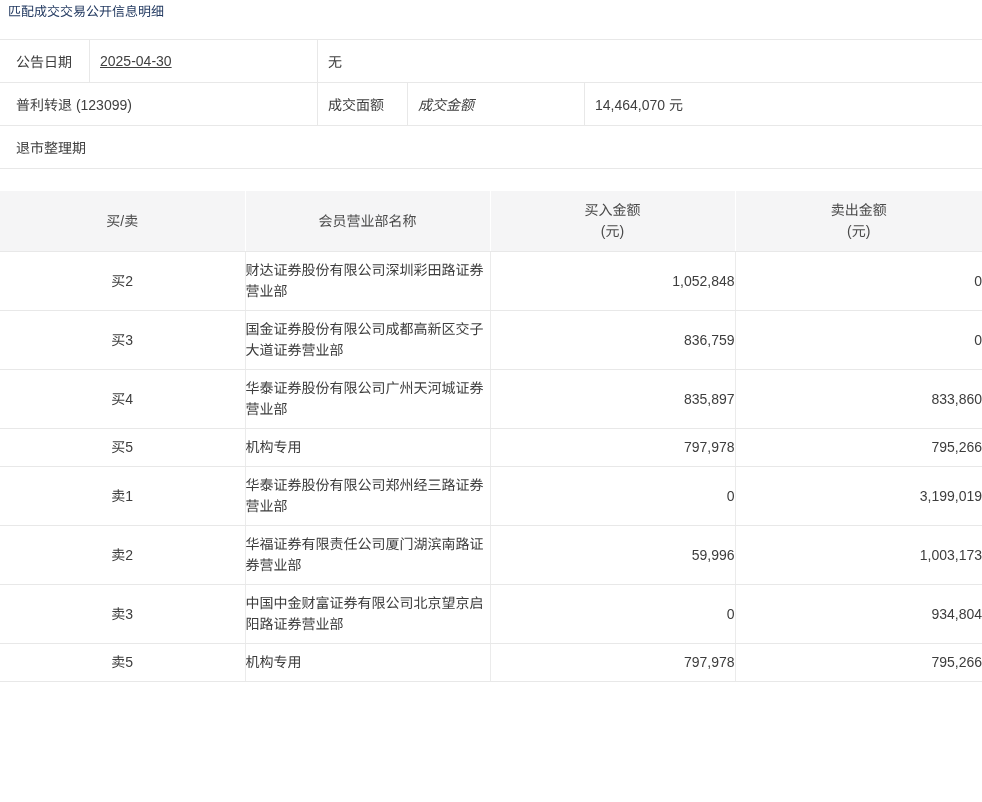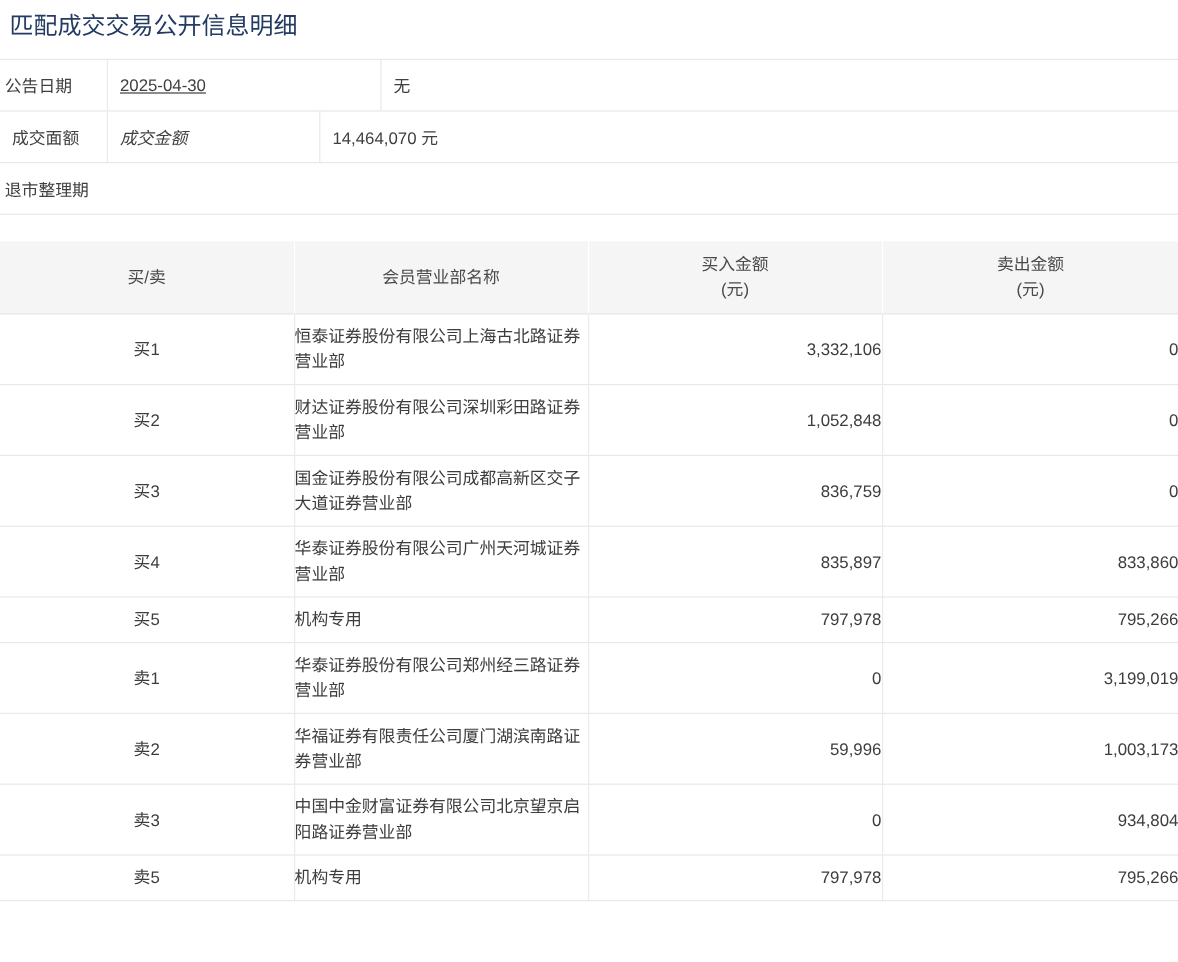--- a/index.html
+++ b/index.html
@@ -2,28 +2,28 @@
 <html lang="zh-CN"><head>
 <meta charset="utf-8">
 <style>
   html,body{margin:0;padding:0;background:#fff;}
   body{
     width:982px;height:802px;overflow:hidden;
     font-family:"Liberation Sans",sans-serif;
     color:#404040;-webkit-font-smoothing:antialiased;
   }
   .page-title{
-    margin:11px 0 0 8px;
-    font-size:20px;font-weight:400;color:#243b62;line-height:22px;
+    margin:1px 0 0 8px;
+    font-size:13px;font-weight:400;color:#243b62;line-height:22px;
   }
   
   .info-grid{margin-top:16px;border-top:1px solid #e8e8e8;}
   .info-row{display:flex;align-items:center;height:42px;border-bottom:1px solid #e8e8e8;font-size:14px;}
   .info-cell{box-sizing:border-box;padding-left:10px;white-space:nowrap;overflow:hidden;color:#404040;}
-  .info-cell.first{padding-left:4px;}
+  .info-cell.first{padding-left:16px;}
   .info-cell.divider{border-right:1px solid #e8e8e8;height:100%;display:flex;align-items:center;}
   .w90{width:90px;}.w228{width:228px;text-decoration:underline;}.w318{width:318px;}.w202{width:202px;}.w177{width:177px;font-style:italic;}
   .grow{flex:1;}
   
   table.trade{width:982px;margin-top:22px;border-collapse:collapse;table-layout:fixed;}
   table.trade th{
     background:#f5f5f6;color:#4a4a4a;font-weight:400;font-size:14px;
     height:58px;text-align:center;vertical-align:middle;line-height:21px;
     border-right:1px solid #fff;border-bottom:1px solid #e8e8e8;
   }
@@ -44,20 +44,21 @@
 
 <h1 class="page-title">匹配成交交易公开信息明细</h1>
 
 <div class="info-grid">
   <div class="info-row">
     <div class="info-cell first divider w90">公告日期</div>
     <div class="info-cell divider w228">2025-04-30</div>
     <div class="info-cell grow">无</div>
   </div>
   <div class="info-row">
+    <div class="info-cell first divider w318">普利转退 (123099)</div>
     <div class="info-cell divider w90">成交面额</div>
     <div class="info-cell divider w177">成交金额</div>
     <div class="info-cell grow">14,464,070 元</div>
   </div>
   <div class="info-row">
     <div class="info-cell first grow">退市整理期</div>
   </div>
 </div>
 
 <table class="trade">
@@ -71,27 +72,20 @@
     <tr>
       <th>买/卖</th>
       <th>会员营业部名称</th>
       <th class="pre">买入金额
 (元)</th>
       <th class="pre">卖出金额
 (元)</th>
     </tr>
   </thead>
   <tbody id="trade-body">
-  <tr>
-    <td class="cell-side">买1</td>
-    <td class="cell-branch pre">恒泰证券股份有限公司上海古北路证券
-营业部</td>
-    <td class="cell-buy">3,332,106</td>
-    <td class="cell-sell">0</td>
-  </tr>
 
   <tr>
     <td class="cell-side">买2</td>
     <td class="cell-branch pre">财达证券股份有限公司深圳彩田路证券
 营业部</td>
     <td class="cell-buy">1,052,848</td>
     <td class="cell-sell">0</td>
   </tr>
 
   <tr>

